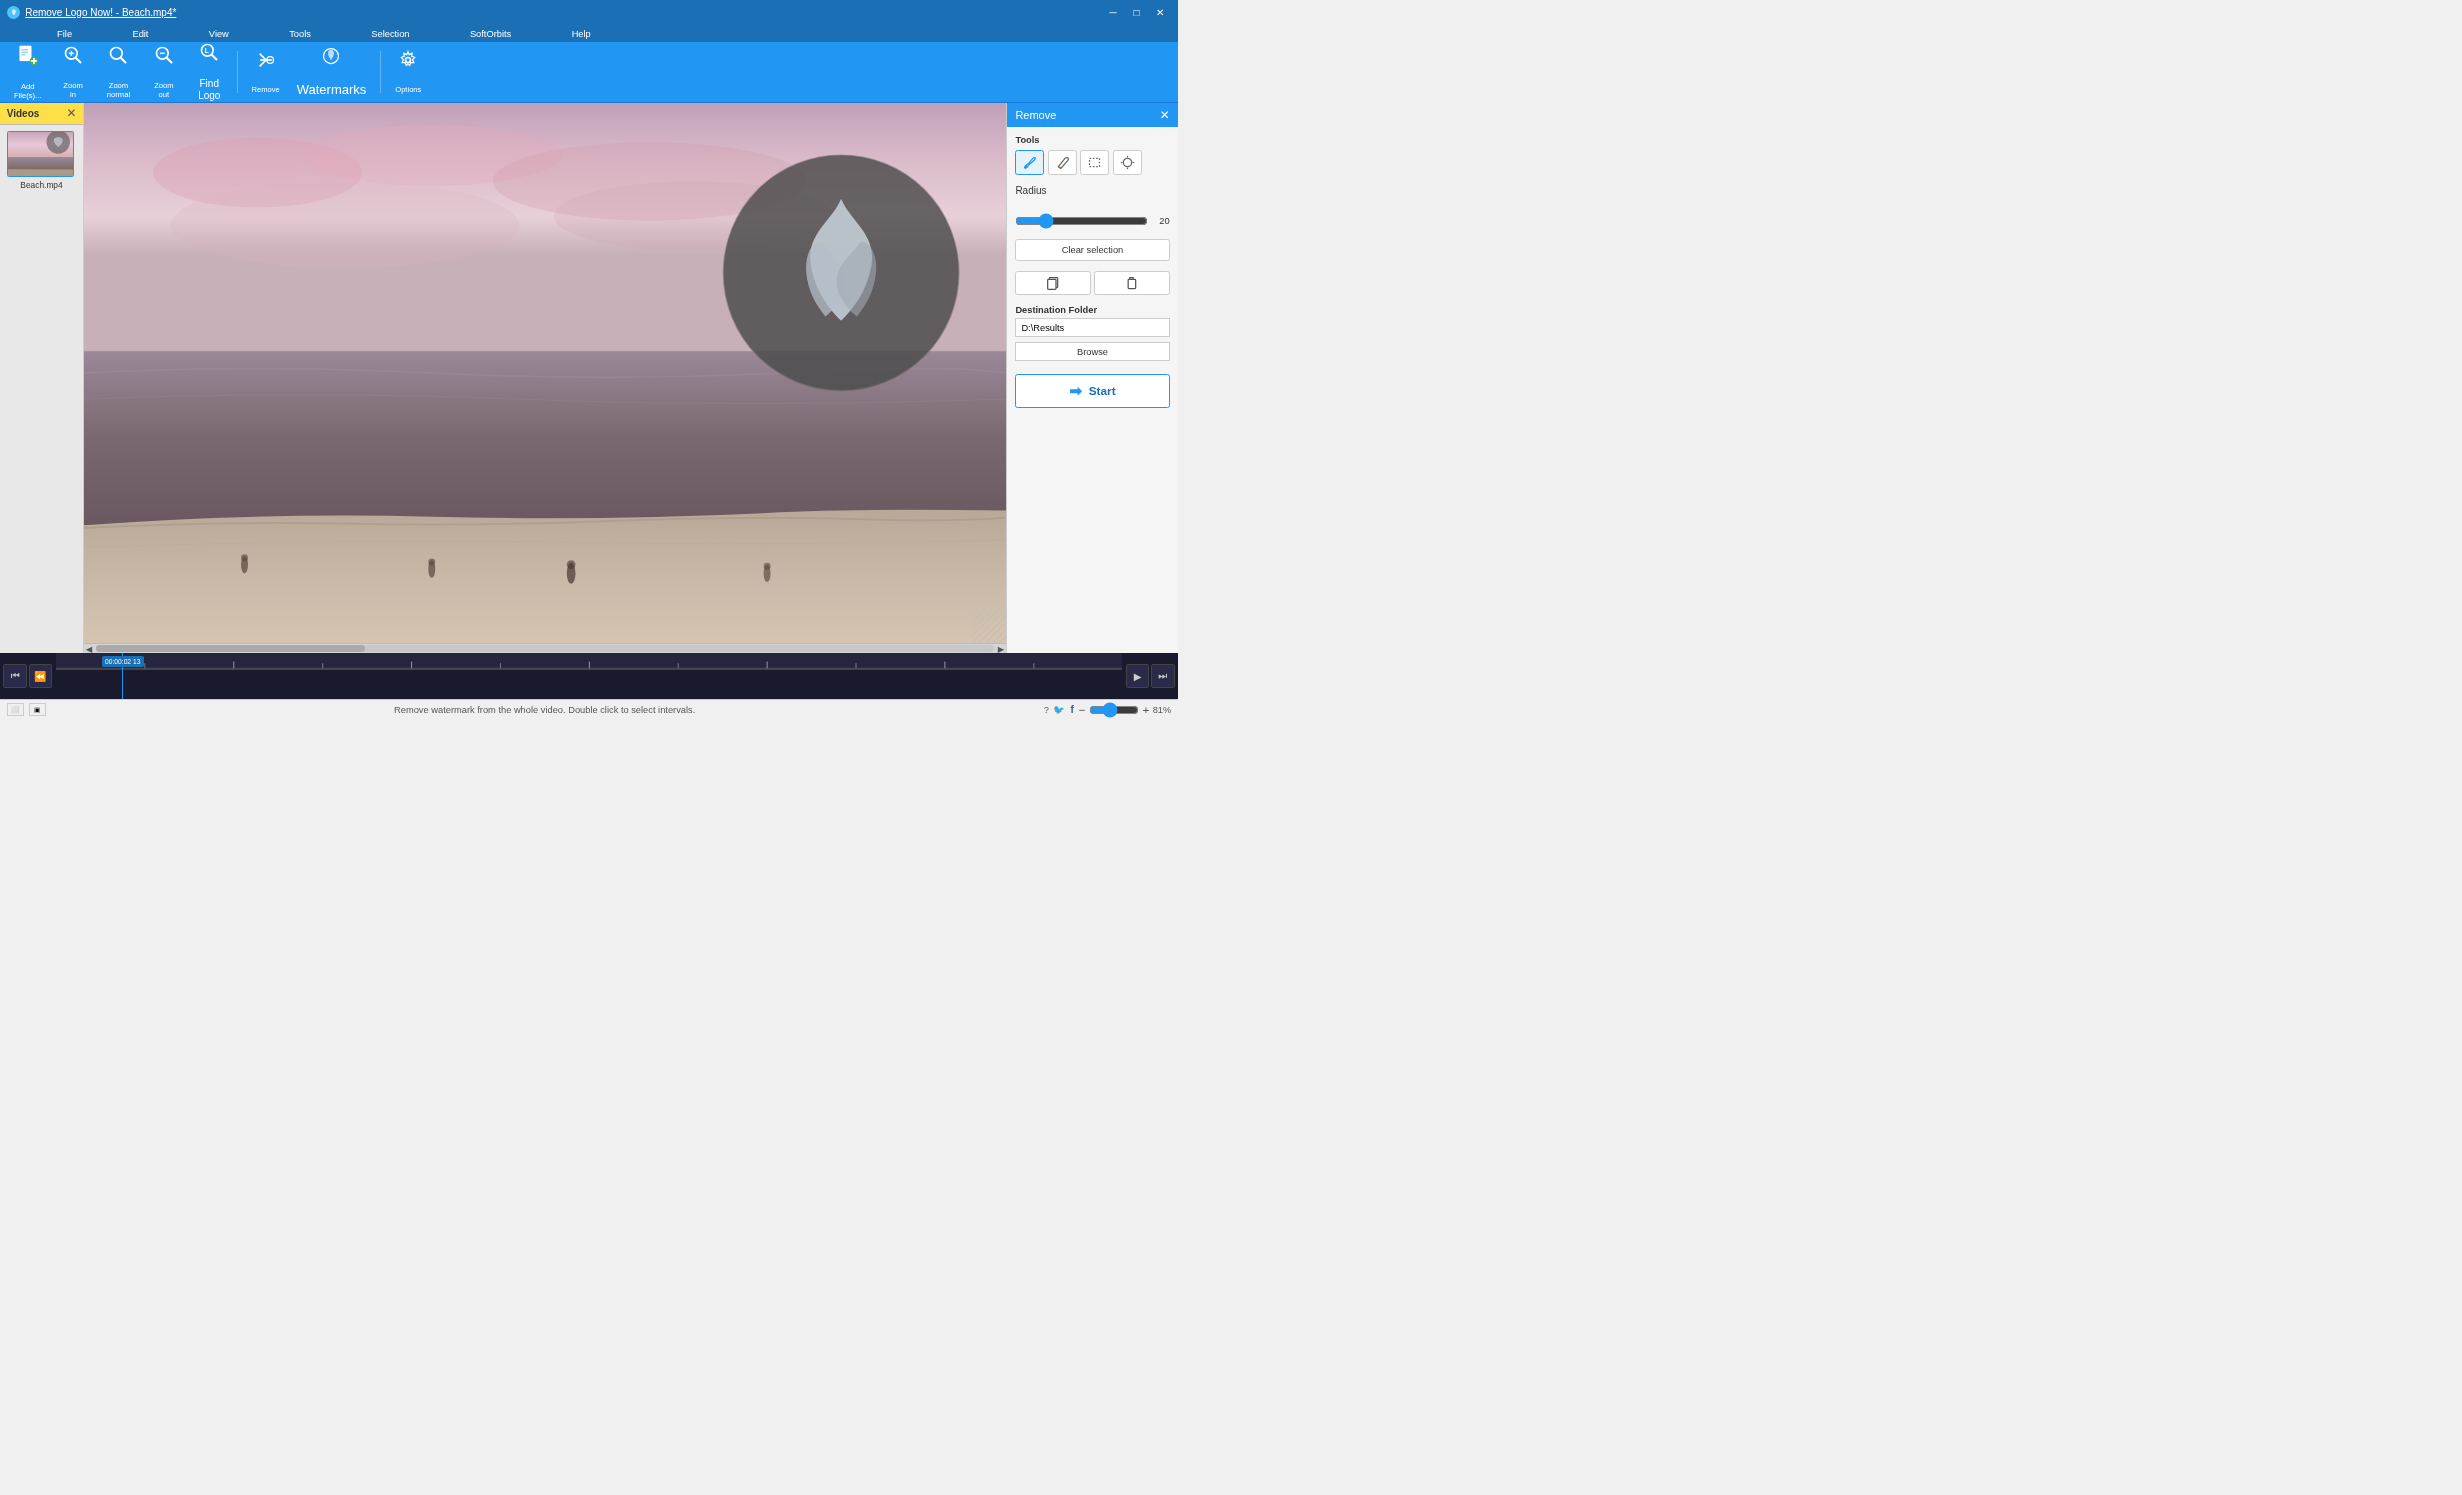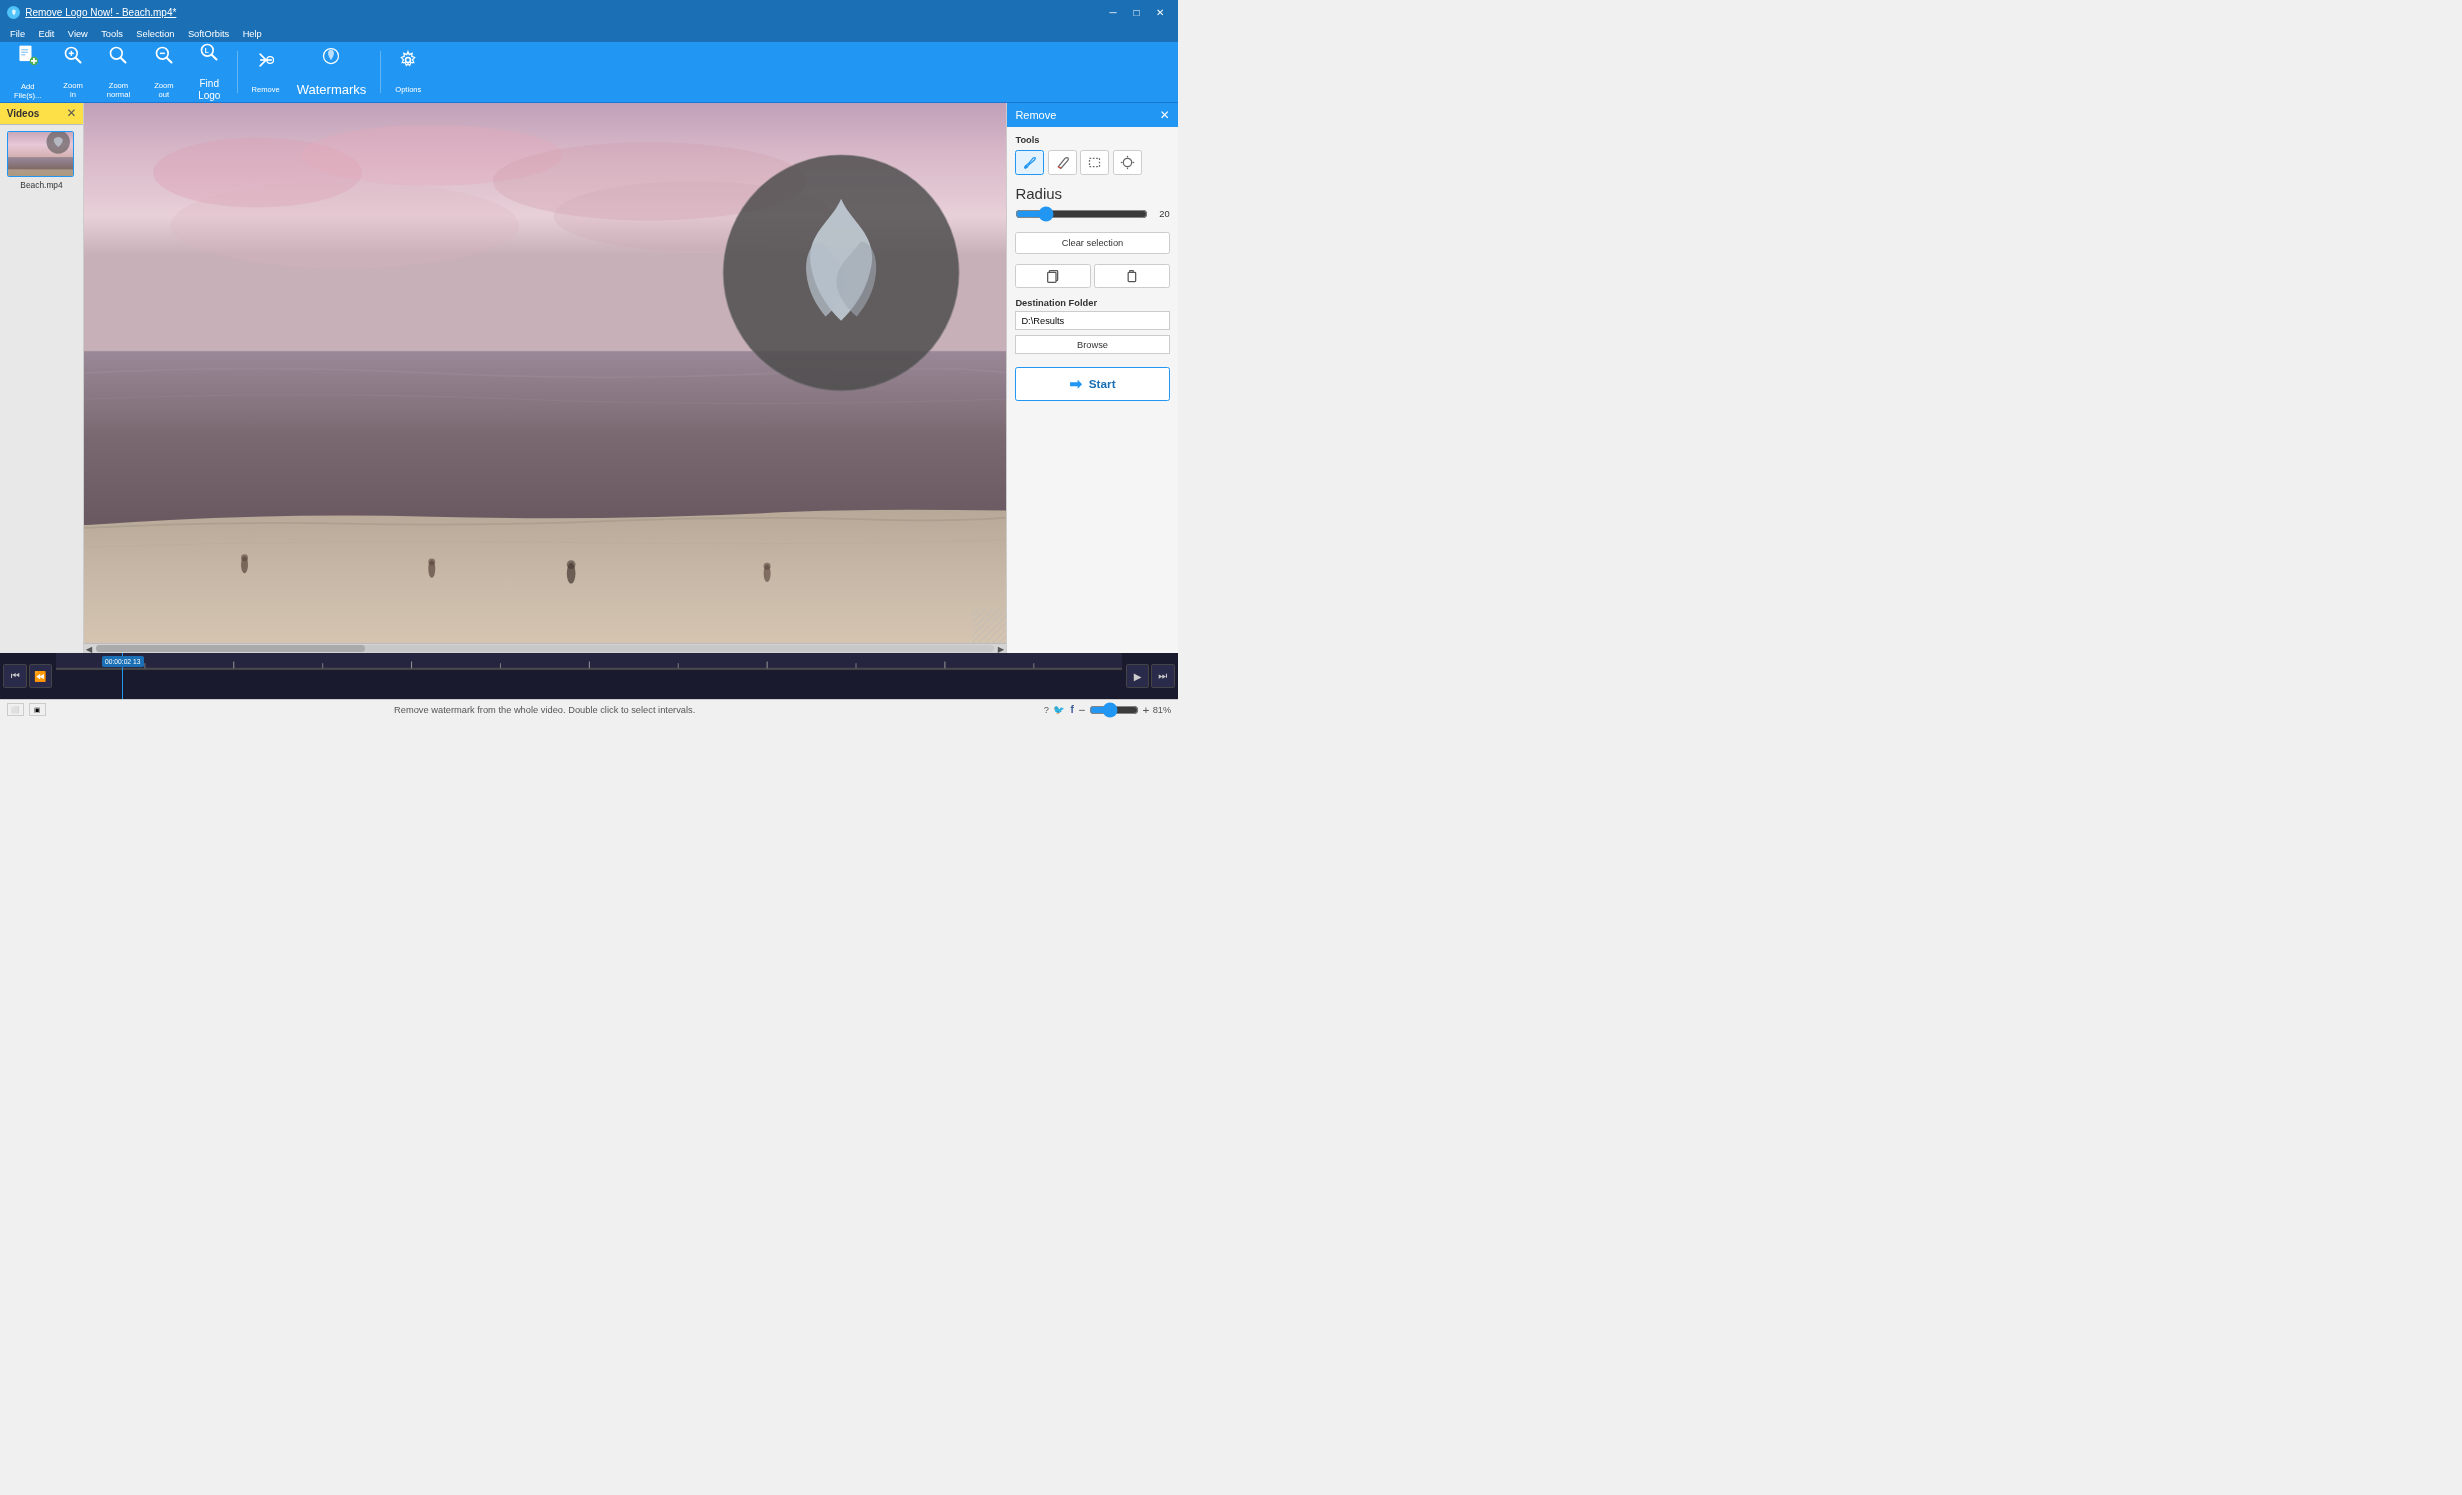--- a/index.html
+++ b/index.html
@@ -67,21 +67,21 @@
       align-items: center;
       padding: 0 3.4px;
       flex-shrink: 0;
     }
     .menu-item {
       color: white;
       padding: 1.7px 6.7px;
       cursor: pointer;
       font-size: 9.3px;
       height: 100%;
-      display: flex; align-items: center;
+      display: flex; align-items: center; margin-left: 47px;
     }
 
     
     .toolbar {
       background: #2196f3;
       height: 61px;
       display: flex;
       align-items: center;
       padding: 3.4px 6.7px;
       gap: 3.4px;
@@ -355,23 +355,23 @@
       border-radius: 2.5px;
       font-size: 11.8px;
     }
     .tool-btn.active {
       background: #e3f2fd;
       border-color: #2196f3;
     }
 
     .radius-section {}
     .radius-label {
-      font-size: 15px;
+      font-size: 10px;
       color: #333;
-      margin-bottom: 4px;
+      margin-bottom: 17px;
       display: flex;
       justify-content: space-between;
     }
     .radius-slider-row {
       display: flex;
       align-items: center;
       gap: 5px;
     }
     .radius-slider {
       flex: 1;

